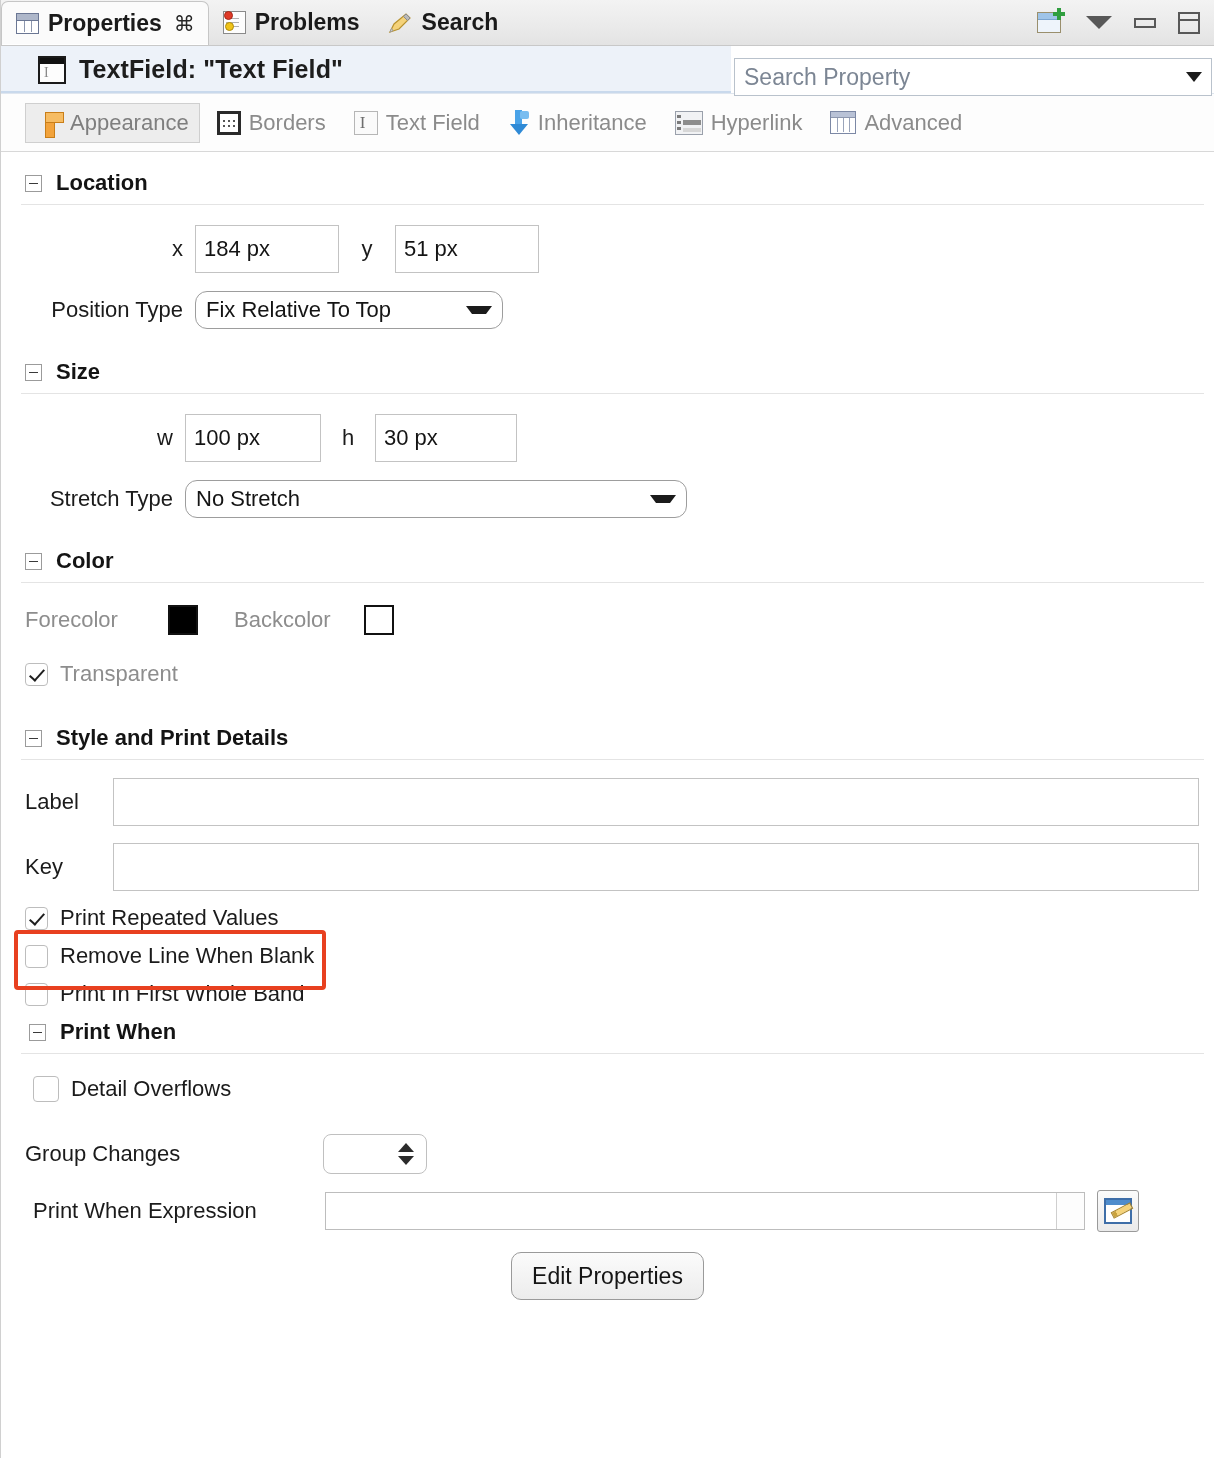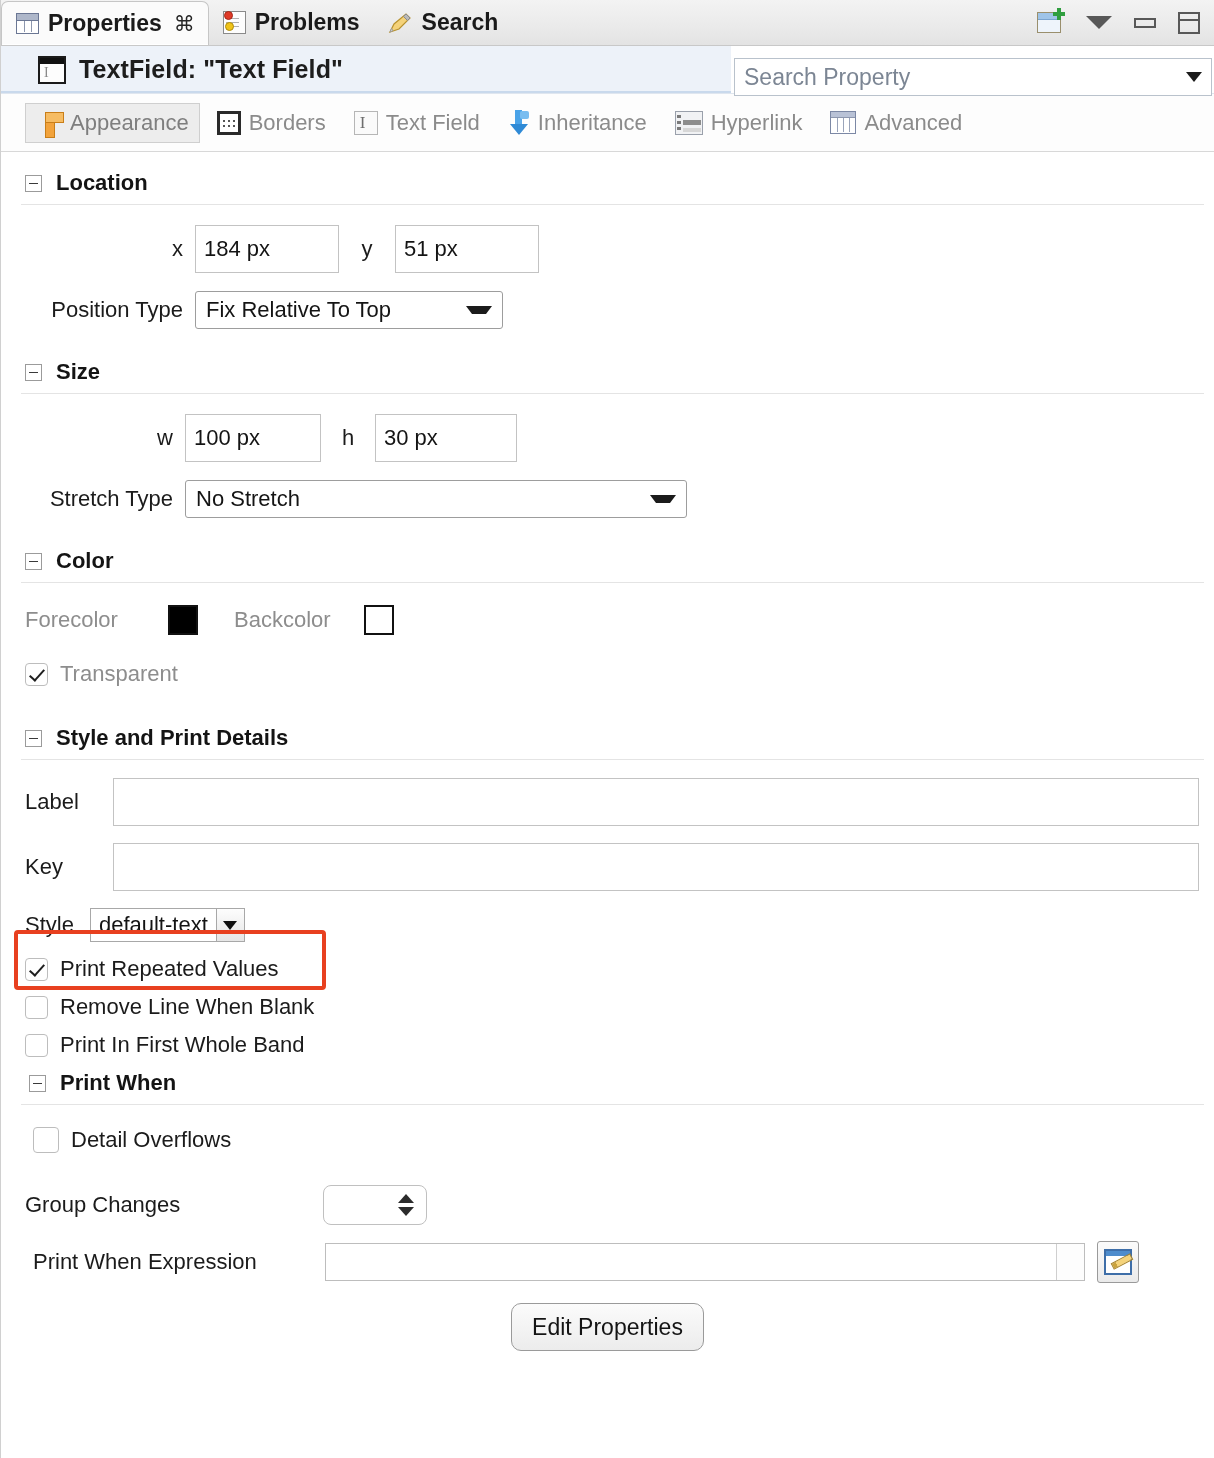--- a/index.html
+++ b/index.html
@@ -232,21 +232,21 @@
 
   .txtin {
     border: 1px solid #c3c3c3; background:#ffffff; height: 48px;
     display:flex; align-items:center; padding: 0 8px;
     font-size: 22px; color:#141414;
   }
 
   .combo {
     border: 1px solid #9d9d9d; background:#ffffff; height: 38px;
     display:flex; align-items:center; padding: 0 10px;
-    font-size: 22px; color:#141414; border-radius: 3px;
+    font-size: 22px; color:#141414; border-radius: 12px;
   }
   .combo .cv { white-space: nowrap; }
   .combo .carrow {
     margin-left: auto; width:0;height:0;
     border-left:6px solid transparent; border-right:6px solid transparent;
     border-top:8px solid #1b1b1b; padding-left: 14px;
   }
 
   .swatch { width: 30px; height: 30px; border: 2px solid #111; }
 
@@ -497,29 +497,20 @@
     <div class="row" style="margin-top:18px;">
       <span class="lbl" style="width:88px;">Label</span>
       <span class="txtin" style="width:1086px;"></span>
     </div>
 
     <div class="row" style="margin-top:17px;">
       <span class="lbl" style="width:88px;">Key</span>
       <span class="txtin" style="width:1086px;"></span>
     </div>
 
-    <div class="row" style="margin-top:17px; gap:16px;">
-      <span class="lbl">Style</span>
-      <span class="smallcombo">
-        <span class="cv">default-text</span>
-        <span class="btn">
-            <i></i>
-          </span>
-      </span>
-    </div>
 
     <div class="row cbrow" style="margin-top:14px;">
       <span class="cb checked"></span>
       <span class="t">Print Repeated Values</span>
     </div>
     <div class="row cbrow" style="margin-top:12px;">
       <span class="cb"></span>
       <span class="t">Remove Line When Blank</span>
     </div>
     <div class="row cbrow" style="margin-top:12px;">

